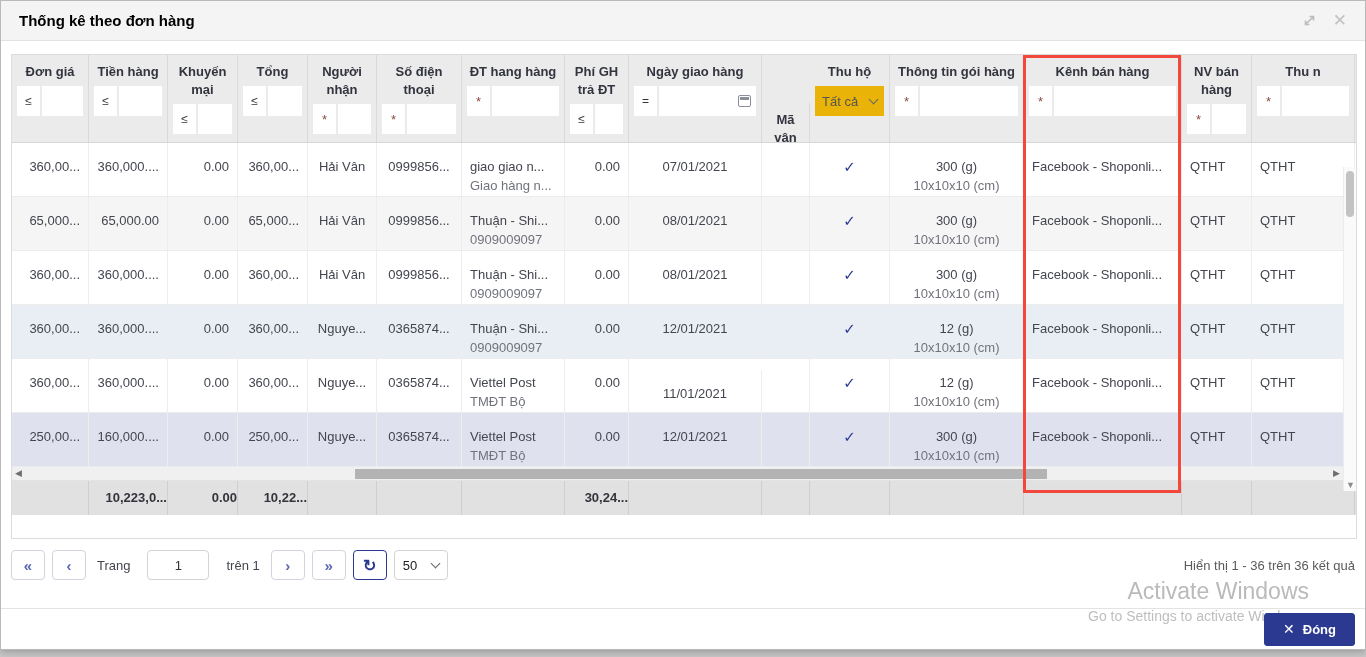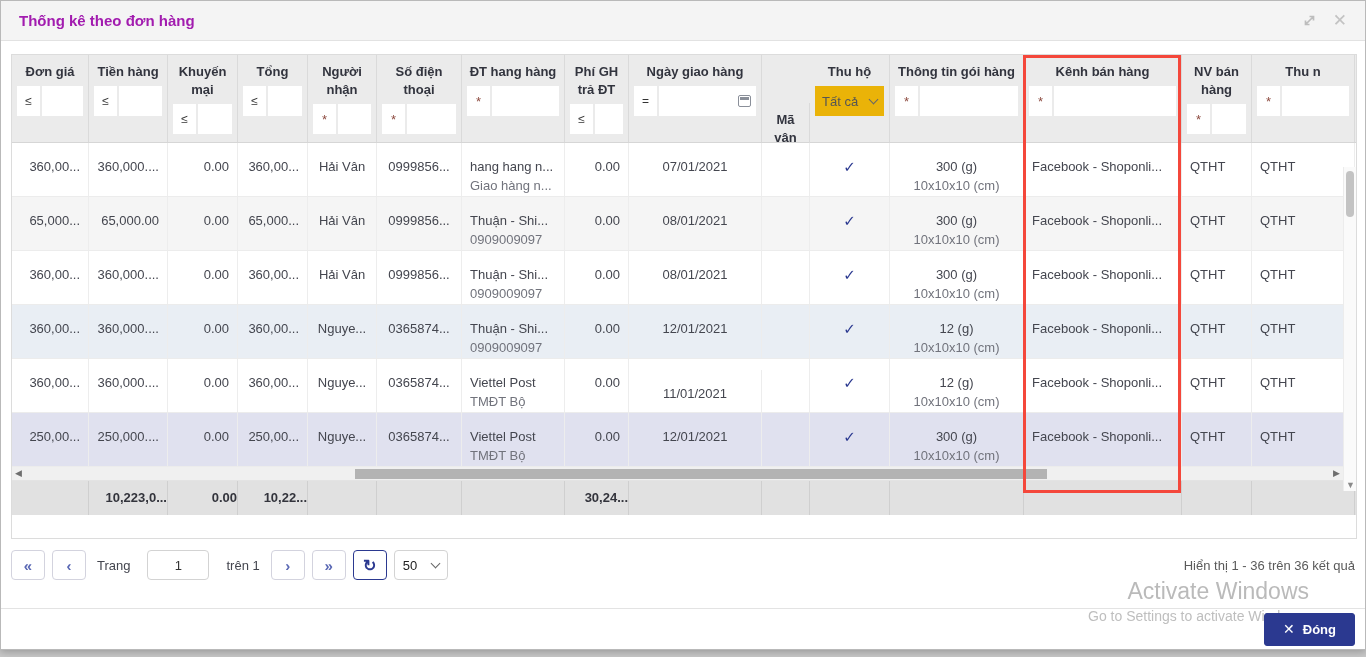--- a/index.html
+++ b/index.html
@@ -3,21 +3,21 @@
 <meta charset="utf-8">
 <style>
   * { box-sizing: border-box; margin: 0; padding: 0; }
   html,body { width:1366px; height:657px; overflow:hidden; background:#c9c9c9;
     font-family:"Liberation Sans","DejaVu Sans",sans-serif; }
   .dlg { position:absolute; left:0; top:0; width:1366px; height:650px; background:#fff;
     border:1px solid #b9b9b9; box-shadow:0 2px 8px rgba(0,0,0,.25); }
   
   .dlg-header { position:absolute; left:0; top:0; right:0; height:40px; background:#f4f4f4;
     border-bottom:1px solid #e2e2e2; display:flex; align-items:center; padding:0 18px; }
-  .dlg-title { font-size:15px; font-weight:bold; color:#a21caf; }
+  .dlg-title { font-size:15px; font-weight:bold; color:#000000; }
   .dlg-icons { margin-left:auto; display:flex; align-items:center; gap:16px; }
   .icon-btn { color:#bdbdbd; cursor:pointer; display:flex; align-items:center; }
   .x-glyph { font-size:17px; font-weight:bold; color:#c3c3c3; line-height:1; }
   
   .grid { position:absolute; left:10px; top:53px; width:1346px; height:485px;
     border:1px solid #dcdcdc; overflow:hidden; background:#fff; }
   .hdr { display:flex; height:88px; background:#ebebeb; border-bottom:1px solid #d6d6d6; }
   .hcol { flex:0 0 auto; border-right:1px solid #dadada; padding:8px 5px 0 5px; height:100%; }
   .hlabel { font-size:13px; font-weight:bold; color:#32343e; text-align:center; line-height:18px; }
   .frow { display:flex; gap:2px; margin-top:5px; height:30px; }
@@ -243,21 +243,21 @@
       </div>
     <div class="gbody" id="gbody">
         <div class="grow r-white">
           <div class="gcell a-r" style="width: 77px;"><span>360,00...</span></div>
           <div class="gcell a-r" style="width: 79px;"><span>360,000....</span></div>
           <div class="gcell a-r" style="width: 70px;"><span>0.00</span></div>
           <div class="gcell a-r" style="width: 70px;"><span>360,00...</span></div>
           <div class="gcell a-c" style="width: 69px;"><span>Hải Vân</span></div>
           <div class="gcell a-c" style="width: 85px;"><span>0999856...</span></div>
           <div class="gcell a-l" style="width: 103px;">
-            <div>hang hang n...</div>
+            <div>giao giao n...</div>
             <div class="ln2">Giao hàng n...</div>
           </div>
           <div class="gcell a-r" style="width: 64px;"><span>0.00</span></div>
           <div class="gcell a-c" style="width: 133px;"><span>07/01/2021</span></div>
           <div class="gcell a-c" style="width: 48px;"></div>
           <div class="gcell a-c" style="width: 80px;"><span class="check">✓</span></div>
           <div class="gcell a-c" style="width: 134px;">
             <div>300 (g)</div>
             <div class="ln2">10x10x10 (cm)</div>
           </div>
@@ -352,21 +352,21 @@
           <div class="gcell a-c" style="width: 134px;">
             <div>12 (g)</div>
             <div class="ln2">10x10x10 (cm)</div>
           </div>
           <div class="gcell a-l" style="width: 158px;"><span>Facebook - Shoponli...</span></div>
           <div class="gcell a-l" style="width: 70px;"><span>QTHT</span></div>
           <div class="gcell a-l" style="width: 103px;"><span>QTHT</span></div>
         </div>
         <div class="grow r-sel">
           <div class="gcell a-r" style="width: 77px;"><span>250,00...</span></div>
-          <div class="gcell a-r" style="width: 79px;"><span>250,000....</span></div>
+          <div class="gcell a-r" style="width: 79px;"><span>160,000....</span></div>
           <div class="gcell a-r" style="width: 70px;"><span>0.00</span></div>
           <div class="gcell a-r" style="width: 70px;"><span>250,00...</span></div>
           <div class="gcell a-c" style="width: 69px;"><span>Nguye...</span></div>
           <div class="gcell a-c" style="width: 85px;"><span>0365874...</span></div>
           <div class="gcell a-l" style="width: 103px;">
             <div>Viettel Post</div>
             <div class="ln2">TMĐT Bộ</div>
           </div>
           <div class="gcell a-r" style="width: 64px;"><span>0.00</span></div>
           <div class="gcell a-c" style="width: 133px;"><span>12/01/2021</span></div>

